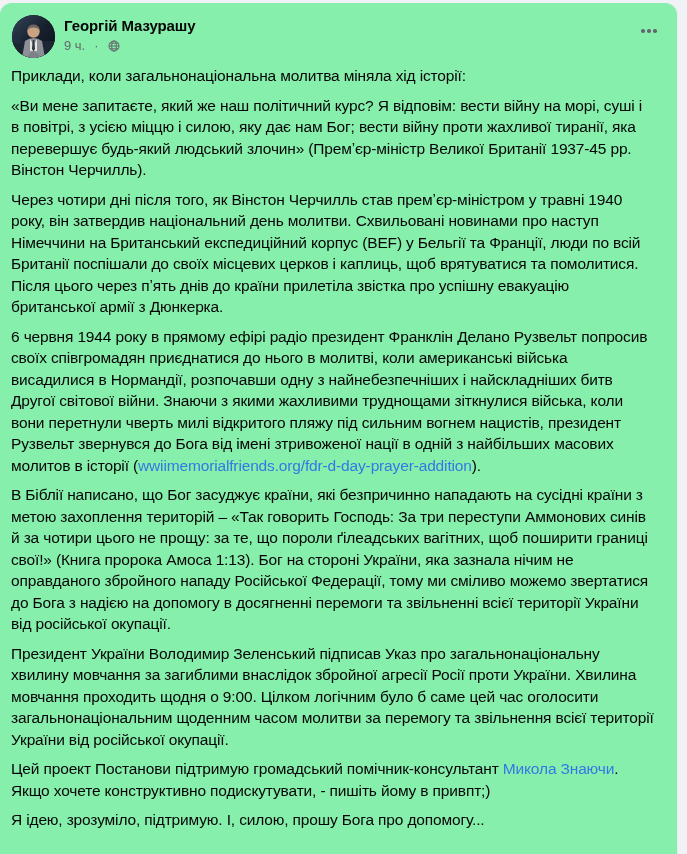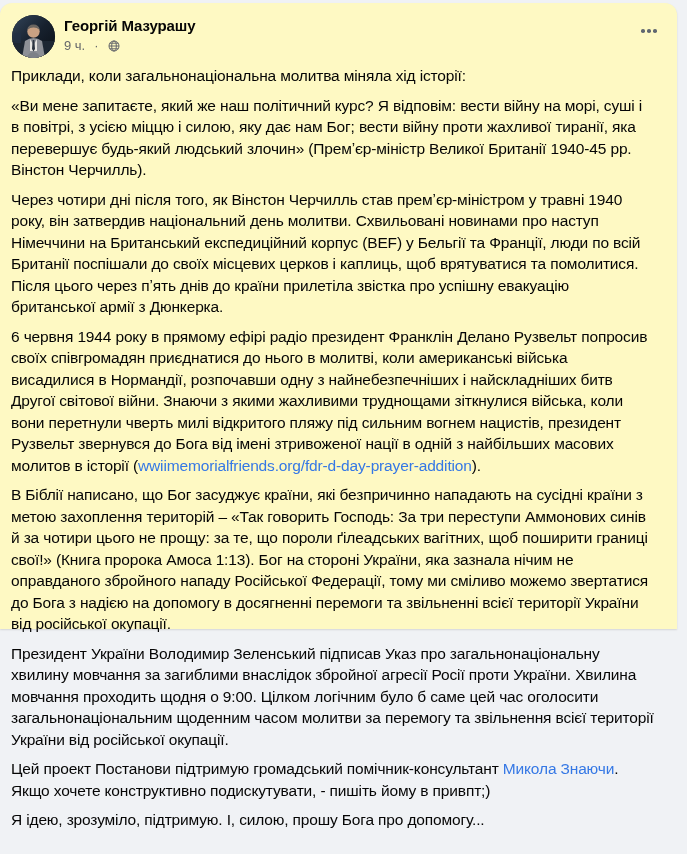--- a/index.html
+++ b/index.html
@@ -9,22 +9,22 @@
     height: 854px;
     overflow: hidden;
     background: #f0f2f5;
     font-family: "Liberation Sans", "DejaVu Sans", sans-serif;
   }
   .card {
     position: absolute;
     top: 3px;
     left: 0;
     width: 677px;
-    height: 626px;
-    background: #fef9c3;
+    height: 851px;
+    background: #86efac;
     border-radius: 12px 12px 0 0;
     box-shadow: 0 1px 2px rgba(0,0,0,0.12);
     box-sizing: border-box;
   }
   .header {
     display: flex;
     align-items: flex-start;
     padding: 12px 14px 4px 12px;
   }
   .avatar {
@@ -139,21 +139,21 @@
         <i></i>
           <i></i>
           <i></i>
       </span>
     </button>
 
   </div>
 
   <div class="content" id="post-content">
       <p><span>Приклади, коли загальнонаціональна молитва міняла хід історії:</span></p>
-      <p><span>«Ви мене запитаєте, який же наш політичний курс? Я відповім: вести війну на морі, суші і в повітрі, з усією міццю і силою, яку дає нам Бог; вести війну проти жахливої тиранії, яка перевершує будь-який людський злочин» (Премʼєр-міністр Великої Британії 1940-45 рр. Вінстон Черчилль).</span></p>
+      <p><span>«Ви мене запитаєте, який же наш політичний курс? Я відповім: вести війну на морі, суші і в повітрі, з усією міццю і силою, яку дає нам Бог; вести війну проти жахливої тиранії, яка перевершує будь-який людський злочин» (Премʼєр-міністр Великої Британії 1937-45 рр. Вінстон Черчилль).</span></p>
       <p><span>Через чотири дні після того, як Вінстон Черчилль став премʼєр-міністром у травні 1940 року, він затвердив національний день молитви. Схвильовані новинами про наступ Німеччини на Британський експедиційний корпус (BEF) у Бельгії та Франції, люди по всій Британії поспішали до своїх місцевих церков і каплиць, щоб врятуватися та помолитися. Після цього через пʼять днів до країни прилетіла звістка про успішну евакуацію британської армії з Дюнкерка.</span></p>
       <p><span>6 червня 1944 року в прямому ефірі радіо президент Франклін Делано Рузвельт попросив своїх співгромадян приєднатися до нього в молитві, коли американські війська висадилися в Нормандії, розпочавши одну з найнебезпечніших і найскладніших битв Другої світової війни. Знаючи з якими жахливими труднощами зіткнулися війська, коли вони перетнули чверть милі відкритого пляжу під сильним вогнем нацистів, президент Рузвельт звернувся до Бога від імені зтривоженої нації в одній з найбільших масових молитов в історії (</span><a>wwiimemorialfriends.org/fdr-d-day-prayer-addition</a><span>).</span></p>
       <p><span>В Біблії написано, що Бог засуджує країни, які безпричинно нападають на сусідні країни з метою захоплення територій – «Так говорить Господь: За три переступи Аммонових синів й за чотири цього не прощу: за те, що пороли ґілеадських вагітних, щоб поширити границі свої!» (Книга пророка Амоса 1:13). Бог на стороні України, яка зазнала нічим не оправданого збройного нападу Російської Федерації, тому ми сміливо можемо звертатися до Бога з надією на допомогу в досягненні перемоги та звільненні всієї території України від російської окупації.</span></p>
       <p><span>Президент України Володимир Зеленський підписав Указ про загальнонаціональну хвилину мовчання за загиблими внаслідок збройної агресії Росії проти України. Хвилина мовчання проходить щодня о 9:00. Цілком логічним було б саме цей час оголосити загальнонаціональним щоденним часом молитви за перемогу та звільнення всієї території України від російської окупації.</span></p>
       <p><span>Цей проект Постанови підтримую громадський помічник-консультант </span><a>Микола Знаючи</a><span>. Якщо хочете конструктивно подискутувати, - пишіть йому в привпт;)</span><br></p>
       <p><span>Я ідею, зрозуміло, підтримую. І, силою, прошу Бога про допомогу...</span></p>
     </div>
 
 </div>
 

